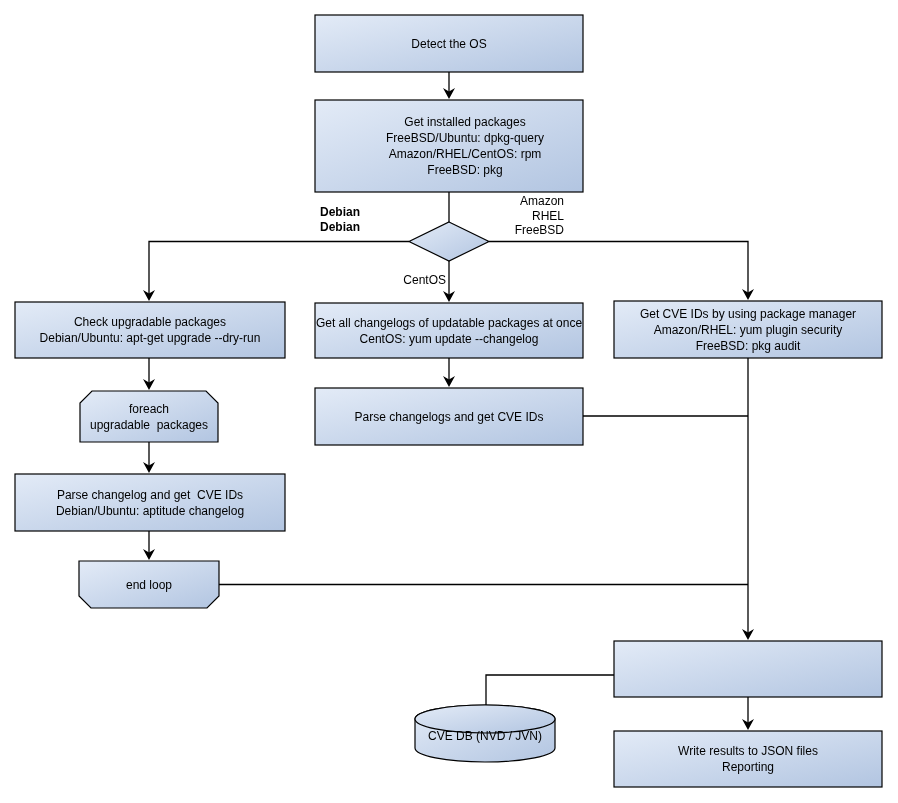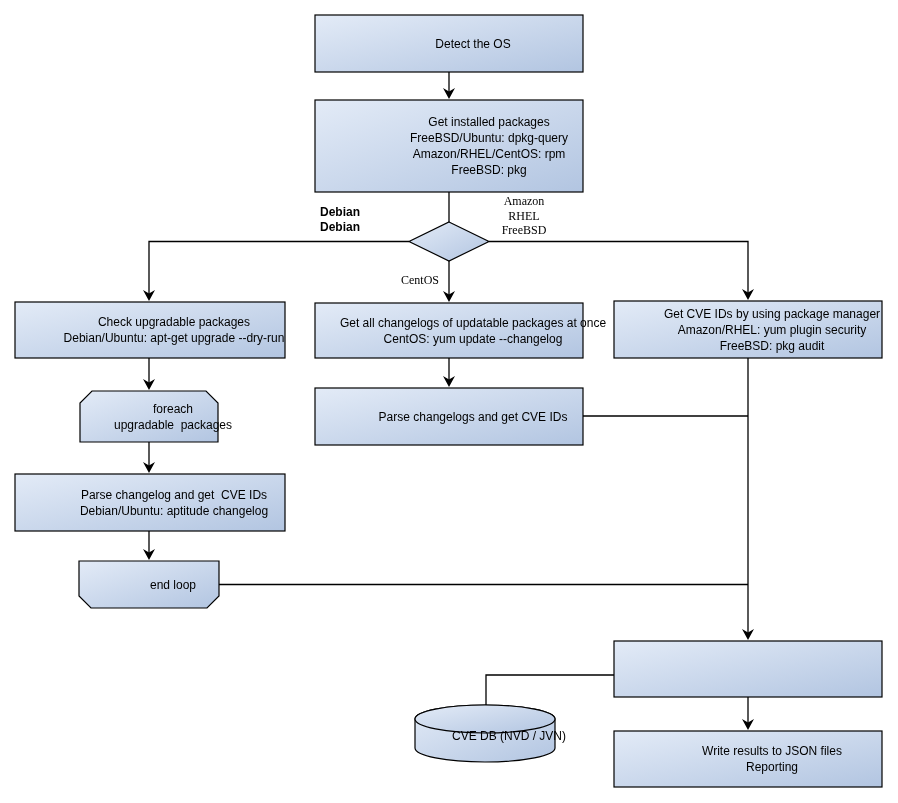--- a/index.html
+++ b/index.html
@@ -15,27 +15,26 @@
   svg.layer { position:absolute; left:0; top:0; width:898px; height:803px; }
   .shape { fill:url(#nodeGrad); stroke:var(--border,#000000); stroke-width:1.2; }
   .edge  { stroke:var(--connector,#000000); stroke-width:1.3; fill:none; }
   .arrow { fill:var(--connector,#000000); stroke:none; }
   .node-text {
     position:absolute;
     display:flex; flex-direction:column;
     justify-content:center; align-items:center;
     text-align:center; line-height:16px;
     pointer-events:none;
-    padding-left:24px;
   }
   .node-line { white-space:pre; }
   .edge-label { position:absolute; line-height:15px; }
   .edge-label .node-line { white-space:pre; }
   .align-right { text-align:left;font-weight:bold; }
-  .align-center { text-align:center;font-family:Liberation Serif, serif; }
+  .align-center { text-align:right; }
 </style>
 </head>
 <body>
 
 <div class="canvas">
 
   <svg class="layer" viewBox="0 0 898 803">
     <defs>
       <linearGradient id="nodeGrad" x1="0" y1="0" x2="1" y2="1">
         <stop offset="0" stop-color="var(--fill-light,#e3ebf7)"></stop>

